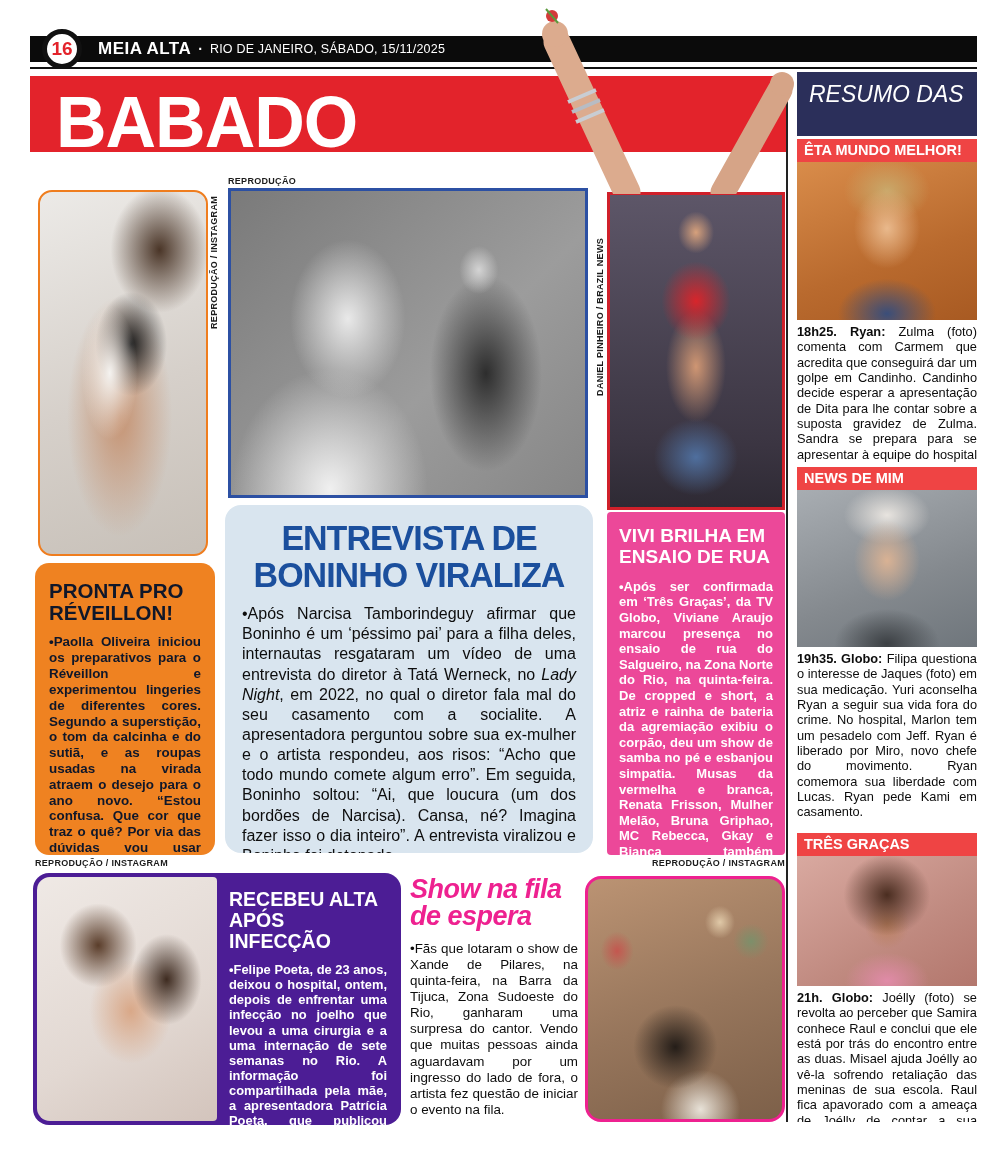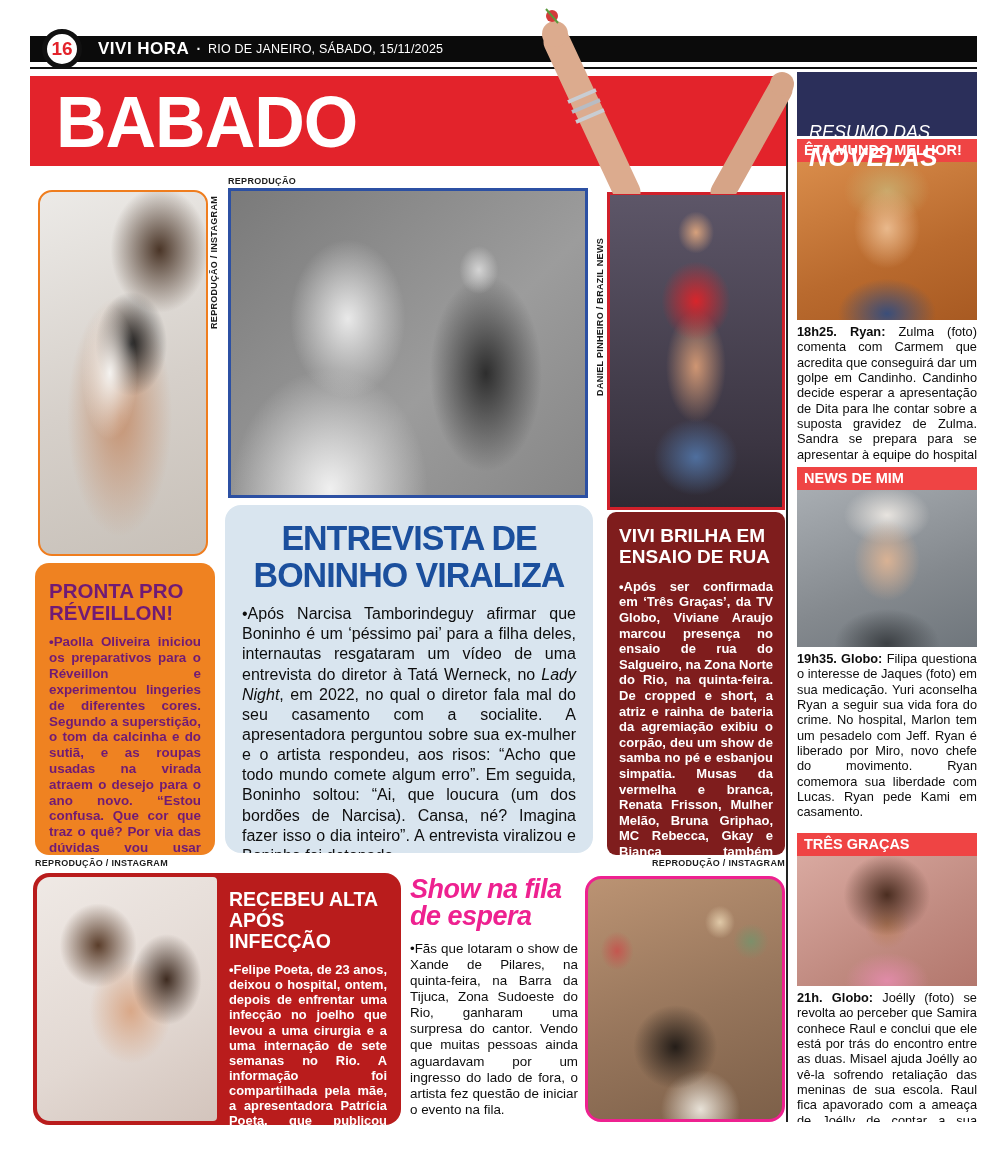--- a/index.html
+++ b/index.html
@@ -12,28 +12,28 @@
   .page-circle{left:42px;top:29px;width:40px;height:40px;border-radius:50%;background:#fff;
         border:5px solid #111;box-sizing:border-box;display:flex;align-items:center;justify-content:center;
         font-weight:800;font-size:19px;color:#e3232b;z-index:5;}
   .masthead{left:98px;top:36px;height:26px;display:flex;align-items:center;gap:7px;color:#fff;z-index:5;}
   .masthead .name{font-size:17px;font-weight:800;letter-spacing:.5px;}
   .masthead .sep{font-size:14px;font-weight:800;}
   .masthead .date{font-size:12.5px;font-weight:400;letter-spacing:.2px;}
   .header-rule{left:30px;top:67px;width:947px;height:2px;background:#111;}
 
   
-  .banner{left:30px;top:76px;width:756px;height:90px;background:#e3232b;}
+  .banner{left:30px;top:76px;width:756px;height:76px;background:#e3232b;}
   .banner-title{position:absolute;left:26px;top:4px;font-size:70px;font-weight:800;color:#fff;
         letter-spacing:-1px;transform:scaleY(1.04);transform-origin:top left;}
 
   
   .novelas-header{left:797px;top:72px;width:180px;height:64px;background:#2b2f5a;color:#fff;
         padding:9px 0 0 12px;box-sizing:border-box;z-index:2;}
-  .novelas-header .l1{font-style:italic;font-size:18px;font-weight:400;margin-top:41px;}
+  .novelas-header .l1{font-style:italic;font-size:23px;font-weight:400;}
   .novelas-header .l2{font-style:italic;font-size:26px;font-weight:800;letter-spacing:.5px;margin-top:-1px;}
   .vrule{left:786px;top:76px;width:2px;height:1046px;background:#222;}
 
   
   .nv-bar{left:797px;width:180px;height:23px;background:#ef4444;color:#fff;font-weight:800;
         font-size:14.5px;line-height:23px;padding-left:7px;box-sizing:border-box;}
   .nv-photo{left:797px;width:180px;}
   .nv-text{left:797px;width:180px;font-size:12.8px;line-height:1.2;text-align:justify;color:#0c0c0c;overflow:hidden;}
   .nv-text b{font-weight:800;}
 
@@ -44,21 +44,21 @@
   
   .paolla-photo{left:38px;top:190px;width:170px;height:366px;border:2.5px solid #ef7d1e;border-radius:14px;
         box-sizing:border-box;
         background:
           radial-gradient(70px 90px at 72% 16%, #4a3527 0%, rgba(74,53,39,0) 70%),
           radial-gradient(40px 95px at 42% 50%, #f5f3f0 0%, rgba(245,243,240,0) 70%),
           radial-gradient(55px 80px at 55% 42%, #1d1d1d 0%, rgba(29,29,29,0) 65%),
           radial-gradient(70px 160px at 48% 62%, #c59271 0%, rgba(197,146,113,0) 75%),
           linear-gradient(160deg,#eceae7 0%,#d6d0ca 55%,#c7c0b8 100%);}
   .orange-box{left:35px;top:563px;width:180px;height:292px;background:#ef8221;border-radius:14px;
-        padding:17px 14px;box-sizing:border-box;color:#701a75;overflow:hidden;}
+        padding:17px 14px;box-sizing:border-box;color:#0f172a;overflow:hidden;}
   .orange-box h2{margin:0;font-size:20.5px;line-height:1.06;font-weight:800;}
   .orange-box p{margin:11px 0 0 0;font-size:13.4px;line-height:1.18;font-weight:700;text-align:justify;}
 
   
   .wedding-photo{left:228px;top:188px;width:360px;height:310px;border:3px solid #2c50a3;box-sizing:border-box;
         background:
           radial-gradient(80px 110px at 33% 42%, #e9e9e9 0%, rgba(233,233,233,0) 72%),
           radial-gradient(130px 160px at 28% 98%, #f0f0f0 0%, rgba(240,240,240,0) 75%),
           radial-gradient(26px 32px at 70% 26%, #d4d4d4 0%, rgba(212,212,212,0) 75%),
           radial-gradient(80px 140px at 72% 60%, #2d2d2d 0%, rgba(45,45,45,0) 70%),
@@ -70,28 +70,28 @@
   .blue-box p{margin:14px 0 0 0;font-size:16px;line-height:1.26;color:#0d0d0d;text-align:justify;}
 
   
   .vivi-photo{left:607px;top:192px;width:178px;height:318px;border:3px solid #d0202a;box-sizing:border-box;z-index:1;
         background:
           radial-gradient(24px 28px at 50% 12%, #d7a17c 0%, rgba(215,161,124,0) 75%),
           radial-gradient(48px 55px at 50% 34%, #d8252b 0%, rgba(216,37,43,0) 72%),
           radial-gradient(40px 75px at 50% 55%, #cf9673 0%, rgba(207,150,115,0) 75%),
           radial-gradient(60px 55px at 50% 84%, #4f6f9e 0%, rgba(79,111,158,0) 70%),
           linear-gradient(180deg,#5d5668 0%,#3b3542 80%,#2e2a34 100%);}
-  .red-box{left:607px;top:512px;width:178px;height:343px;background:#7f1d1d;border-radius:9px;
+  .red-box{left:607px;top:512px;width:178px;height:343px;background:#ec4899;border-radius:4px;
         padding:14px 12px;box-sizing:border-box;color:#fff;overflow:hidden;}
   .red-box h2{margin:0;font-size:19px;line-height:1.1;font-weight:800;}
   .red-box p{margin:11px 0 0 0;font-size:13px;line-height:1.2;font-weight:700;text-align:justify;}
   .arms-svg{left:530px;top:4px;z-index:4;}
 
   
-  .purple-box{left:33px;top:873px;width:368px;height:252px;background:#b91c1c;border-radius:16px;}
+  .purple-box{left:33px;top:873px;width:368px;height:252px;background:#4c1d95;border-radius:16px;}
   .purple-photo{position:absolute;left:4px;top:4px;width:180px;height:244px;border-radius:13px 4px 4px 13px;
         background:
           radial-gradient(55px 60px at 34% 28%, #5a3d2a 0%, rgba(90,61,42,0) 70%),
           radial-gradient(50px 65px at 72% 42%, #3e2b20 0%, rgba(62,43,32,0) 70%),
           radial-gradient(55px 70px at 52% 55%, #d9a888 0%, rgba(217,168,136,0) 75%),
           linear-gradient(150deg,#efe9e5 0%,#e2d8d2 60%,#d3c4bc 100%);}
   .purple-text{position:absolute;left:196px;top:16px;width:158px;color:#fff;}
   .purple-text h2{margin:0;font-size:19.5px;line-height:1.08;font-weight:800;}
   .purple-text p{margin:10px 0 0 0;font-size:12.9px;line-height:1.17;font-weight:700;text-align:justify;}
   .show-col{left:410px;top:876px;width:168px;}
@@ -129,21 +129,21 @@
 </head>
 <body>
 
 <div id="page">
 
   <div class="abs header-bar"></div>
   <div class="abs page-circle">
     <span>16</span>
   </div>
   <div class="abs masthead">
-    <span class="name">VIVI HORA</span>
+    <span class="name">MEIA ALTA</span>
     <span class="sep">·</span>
     <span class="date">RIO DE JANEIRO, SÁBADO, 15/11/2025</span>
   </div>
   <div class="abs header-rule"></div>
 
   <div class="abs banner">
     <div class="banner-title">BABADO</div>
   </div>
 
   <svg class="abs arms-svg" width="268" height="190" viewBox="0 0 268 190">
@@ -153,21 +153,20 @@
     <circle cx="252" cy="80" r="12" fill="#d6a487"></circle>
     <circle cx="22" cy="12" r="6" fill="#d43a3a"></circle>
     <line x1="16" y1="5" x2="28" y2="19" stroke="#5a9a3c" stroke-width="2"></line>
     <line x1="38" y1="98" x2="66" y2="86" stroke="#c9cdd3" stroke-width="4"></line>
     <line x1="42" y1="108" x2="70" y2="96" stroke="#b7bcc4" stroke-width="4"></line>
     <line x1="46" y1="118" x2="74" y2="106" stroke="#c9cdd3" stroke-width="4"></line>
   </svg>
 
   <div class="abs novelas-header">
     <div class="l1">RESUMO DAS</div>
-    <div class="l2">NOVELAS</div>
   </div>
   <div class="abs vrule"></div>
 
   <div class="abs credit credit-v" style="left:209px;top:196px;">REPRODUÇÃO / INSTAGRAM</div>
   <div class="abs paolla-photo"></div>
   <div class="abs orange-box">
     <h2>PRONTA PRO RÉVEILLON!</h2>
     <p>•Paolla Oliveira iniciou os preparativos para o Réveillon e experimentou lingeries de diferentes cores. Segundo a superstição, o tom da calcinha e do sutiã, e as roupas usadas na virada atraem o desejo para o ano novo. “Estou confusa. Que cor que traz o quê? Por via das dúvidas vou usar todas. Não vamos errar nas calcinhas”, brincou a atriz.</p>
   </div>
 

